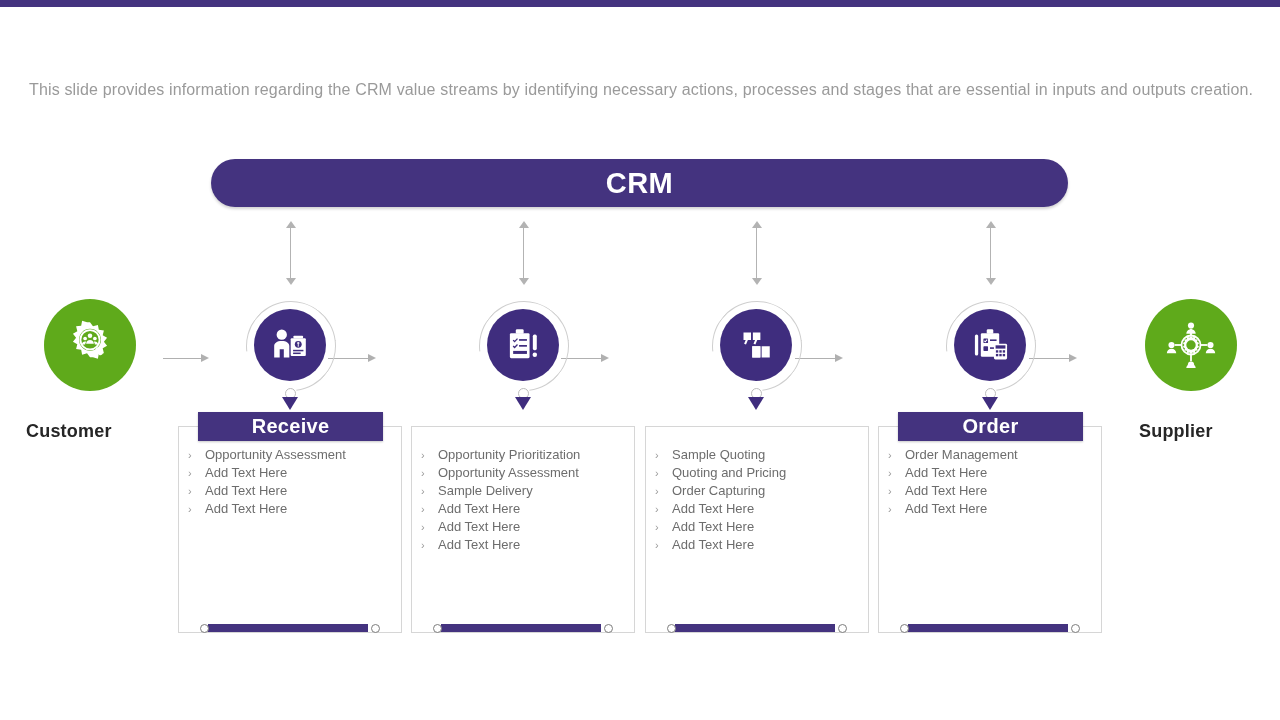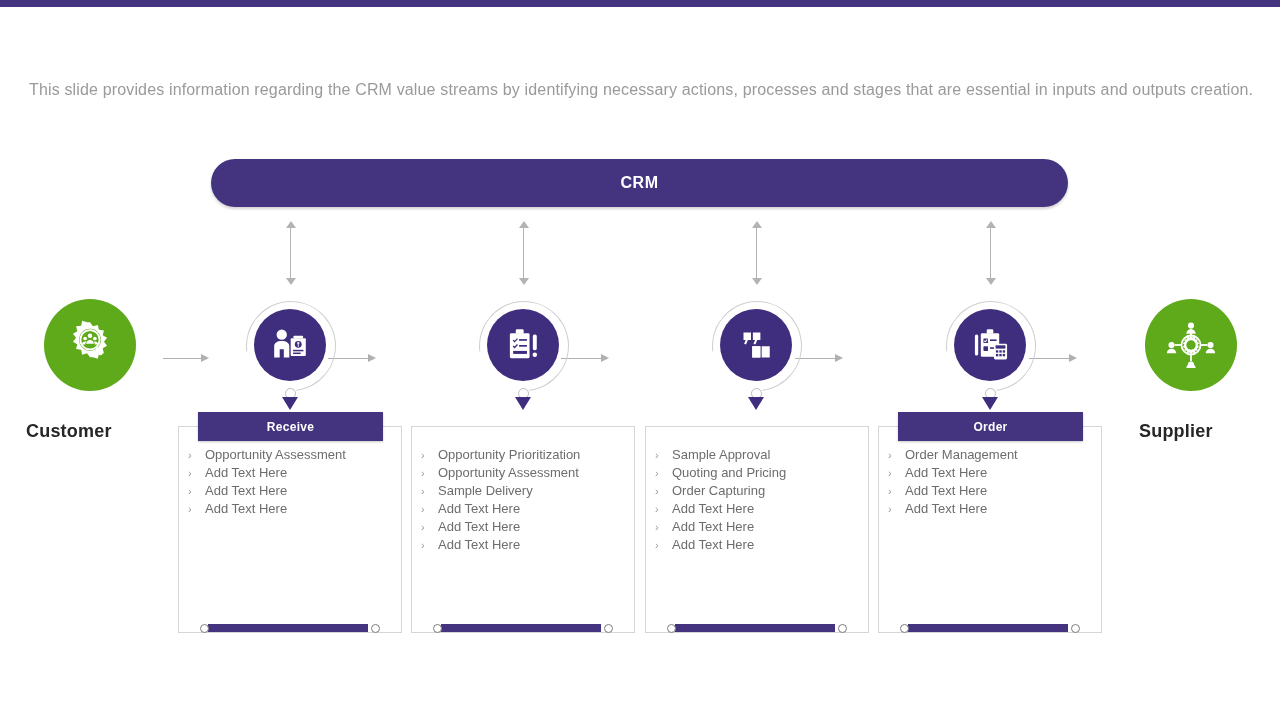--- a/index.html
+++ b/index.html
@@ -24,21 +24,21 @@
     font-size:16px;color:#9a9a9a;white-space:nowrap;letter-spacing:0.15px;
   }
 
   
   .crm-banner{
     position:absolute;left:211px;top:159px;width:857px;height:48px;
     background:#44337f;border-radius:24px;
     display:flex;align-items:center;justify-content:center;
     box-shadow:0 2px 3px rgba(0,0,0,.18);
   }
-  .crm-banner .lbl{color:#ffffff;font-size:16px;font-weight:bold;letter-spacing:.5px;}
+  .crm-banner .lbl{color:#ffffff;font-size:29px;font-weight:bold;letter-spacing:.5px;}
 
   
   .vert-arrow{position:absolute;width:14px;height:64px;}
   .vert-arrow .line{position:absolute;left:6px;top:4px;width:1.4px;height:56px;background:#b3b3b3;}
   .vert-arrow .head{position:absolute;left:2px;width:0;height:0;
     border-left:5px solid transparent;border-right:5px solid transparent;}
   .vert-arrow .head.up{top:0;border-bottom:7px solid #b3b3b3;}
   .vert-arrow .head.dn{bottom:0;border-top:7px solid #b3b3b3;}
 
   
@@ -77,21 +77,21 @@
   .end-label{
     position:absolute;font-size:18px;font-weight:bold;color:#262626;
     white-space:nowrap;letter-spacing:.2px;
   }
 
   
   .card{position:absolute;top:426px;width:224px;height:207px;
         border:1px solid #d6d6d6;background:#ffffff;box-sizing:border-box;}
   .card-head{
     position:absolute;top:412px;height:29px;width:185px;
-    background:#44337f;color:#fff;font-size:12px;font-weight:bold;
+    background:#44337f;color:#fff;font-size:20px;font-weight:bold;
     display:flex;align-items:center;justify-content:center;letter-spacing:.3px;
     box-shadow:0 1px 2px rgba(0,0,0,.22);
   }
   .bullets{position:absolute;top:446px;width:224px;box-sizing:border-box;padding-left:10px;}
   .bullet{display:flex;align-items:baseline;font-size:13px;color:#6d6d6d;line-height:18px;}
   .bullet .chev{width:17px;flex:0 0 17px;color:#9a9a9a;font-size:11px;}
   .bullet .txt{white-space:nowrap;}
 
   
   .cbar{position:absolute;height:8px;background:#44337f;}
@@ -324,21 +324,21 @@
       </svg>
     </div>
     <div class="ring-dot" style="left:31px;top:79px;"></div>
     <div class="ring-tri" style="left:28px;top:88px;"></div>
   </div>
 
   <div class="card" style="left:645px;"></div>
   <div class="bullets" style="left:645px;">
     <div class="bullet">
         <span class="chev">›</span>
-        <span class="txt">Sample Approval</span>
+        <span class="txt">Sample Quoting</span>
       </div>
     <div class="bullet">
         <span class="chev">›</span>
         <span class="txt">Quoting and Pricing</span>
       </div>
     <div class="bullet">
         <span class="chev">›</span>
         <span class="txt">Order Capturing</span>
       </div>
     <div class="bullet">

